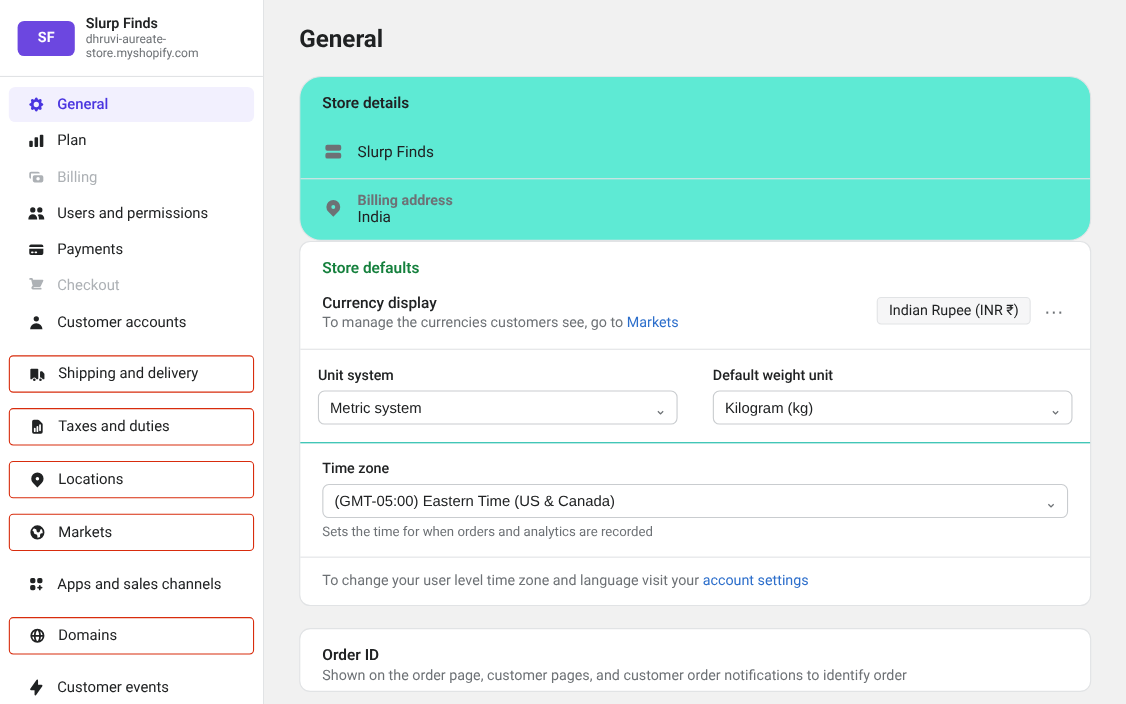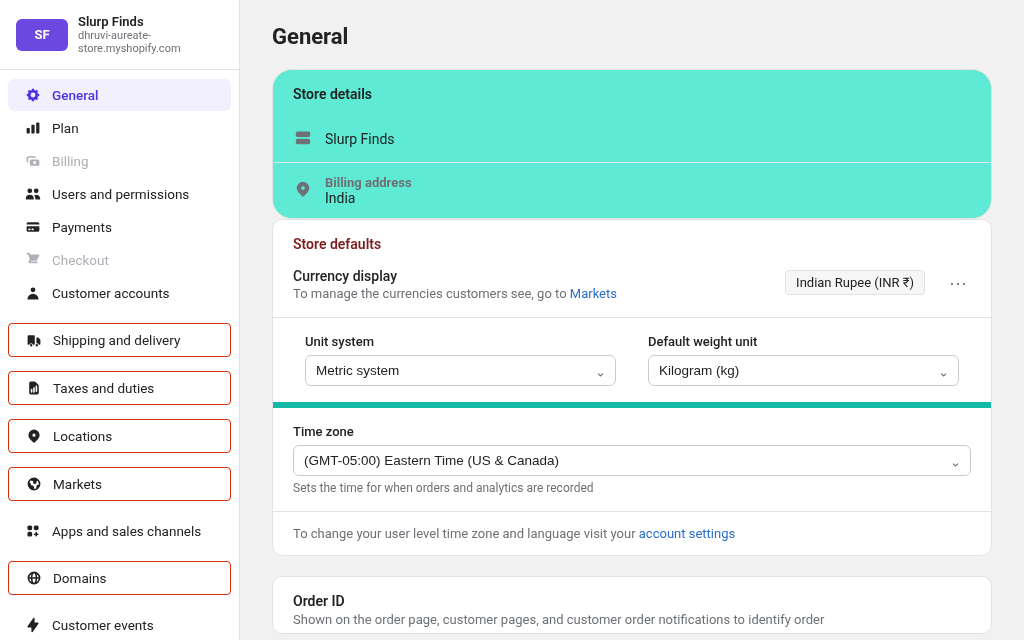--- a/index.html
+++ b/index.html
@@ -206,21 +206,21 @@
     }
 
     .currency-desc a {
       color: #2c6ecb;
       text-decoration: none;
     }
 
     .currency-right {
       display: flex;
       align-items: center;
-      gap: 20px;
+      gap: 8px;
       flex-shrink: 0;
       margin-top: 2px;
     }
 
     .currency-badge {
       background: #f6f6f7;
       border: 1px solid #e1e3e5;
       border-radius: 4px;
       padding: 4px 10px;
       font-size: 13px;
@@ -234,22 +234,22 @@
       color: #6d7175;
       font-size: 18px;
       line-height: 1;
       padding: 2px 4px;
     }
 
     .two-col {
       display: grid;
       grid-template-columns: 1fr 1fr;
       gap: 32px;
-      padding: 16px 32px;
-      border-bottom: 6px solid #14b8a6;
+      padding: 16px 16px;
+      border-bottom: 1px solid #14b8a6;
     }
 
     .field-group label {
       display: block;
       font-size: 13px;
       font-weight: 500;
       color: #202223;
       margin-bottom: 6px;
     }
 
@@ -532,21 +532,21 @@
         </svg>
       </span>
       <div class="store-item-content">
         <span class="store-item-label">Billing address</span>
         <span class="store-item-value">India</span>
       </div>
     </div>
   </div>
 
   <div class="defaults-card">
-    <div style="padding: 16px 20px 0; font-size:14px; font-weight:600; color:#7f1d1d;">Store defaults</div>
+    <div style="padding: 16px 20px 0; font-size:14px; font-weight:600; color:#15803d;">Store defaults</div>
 
     <div class="currency-row">
       <div class="currency-left">
         <div class="currency-title">Currency display</div>
         <div class="currency-desc">
           <span>To manage the currencies customers see, go to</span>
           <a href="#">Markets</a>
         </div>
       </div>
       <div class="currency-right">

